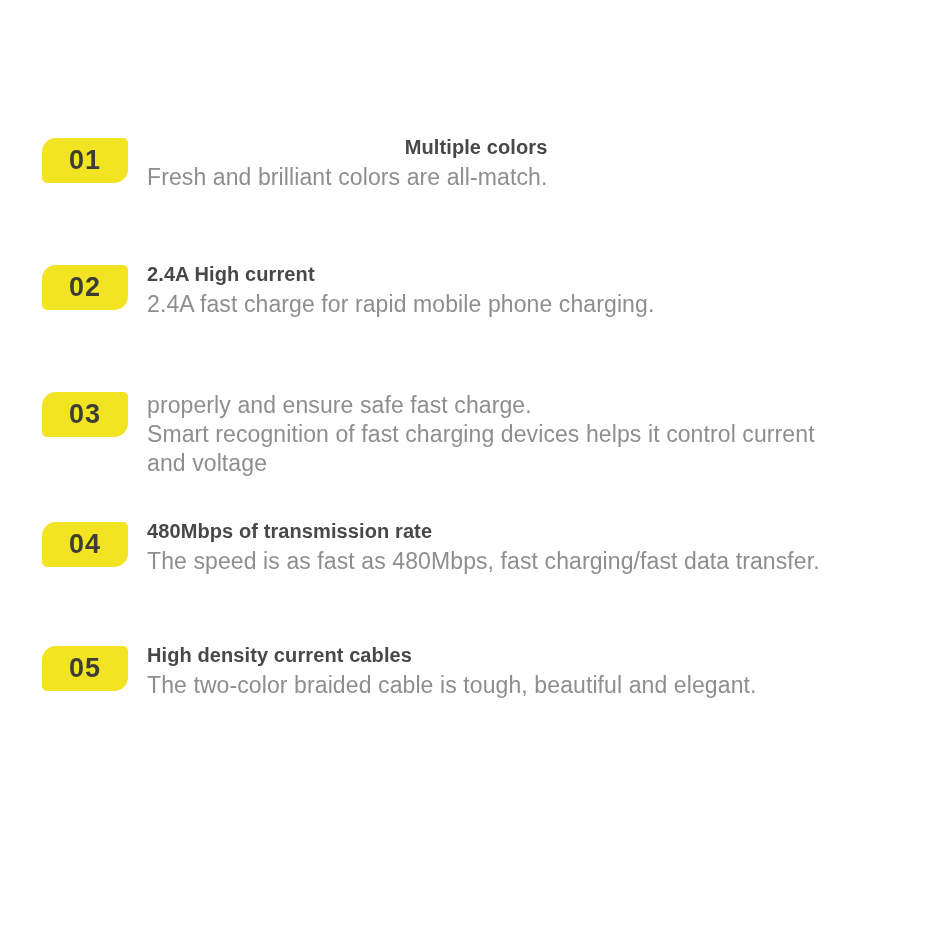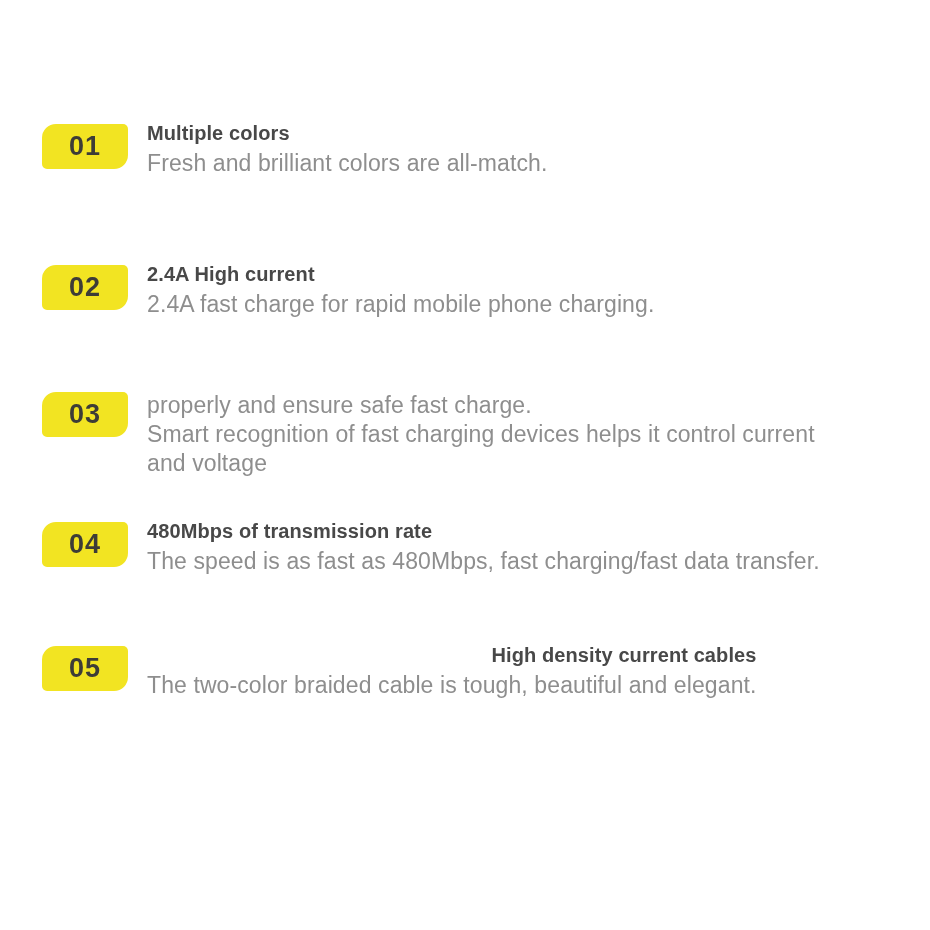--- a/index.html
+++ b/index.html
@@ -62,21 +62,21 @@
     color: var(--desc-color, #8e8e8e);
     line-height: 29px;
     letter-spacing: 0.1px;
   }
 </style>
 </head>
 <body>
 
 <div class="page" style="background: rgb(255, 255, 255);">
   <div class="features" id="features">
-      <div class="row" style="top: 119px;">
+      <div class="row" style="top: 133px; text-align: right;">
     <div class="badge">
       <span class="num">01</span>
     </div>
     <div class="text">
       <div class="title">Multiple colors</div>
       <div class="desc">
             <div class="desc-line">Fresh and brilliant colors are all-match.</div>
           </div>
     </div>
   </div>
@@ -106,21 +106,21 @@
     <div class="badge">
       <span class="num">04</span>
     </div>
     <div class="text">
       <div class="title">480Mbps of transmission rate</div>
       <div class="desc">
             <div class="desc-line">The speed is as fast as 480Mbps, fast charging/fast data transfer.</div>
           </div>
     </div>
   </div>
-      <div class="row" style="top: 641px; text-align: right;">
+      <div class="row" style="top: 641px;">
     <div class="badge">
       <span class="num">05</span>
     </div>
     <div class="text">
       <div class="title">High density current cables</div>
       <div class="desc">
             <div class="desc-line">The two-color braided cable is tough, beautiful and elegant.</div>
           </div>
     </div>
   </div>

